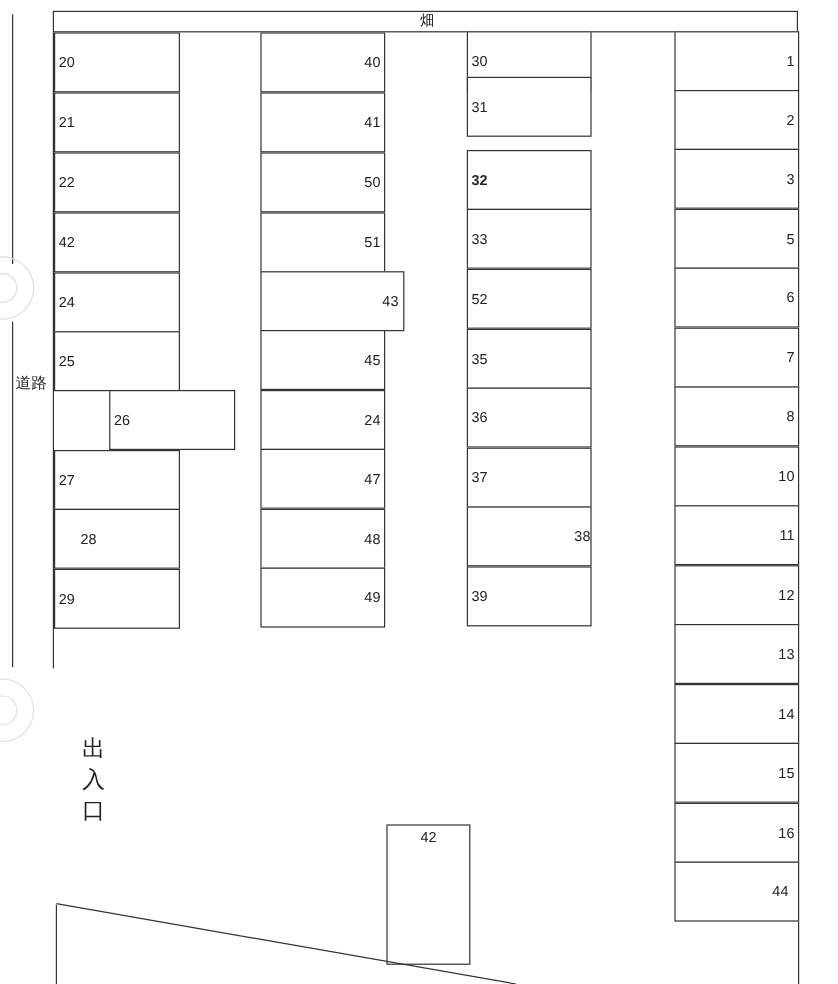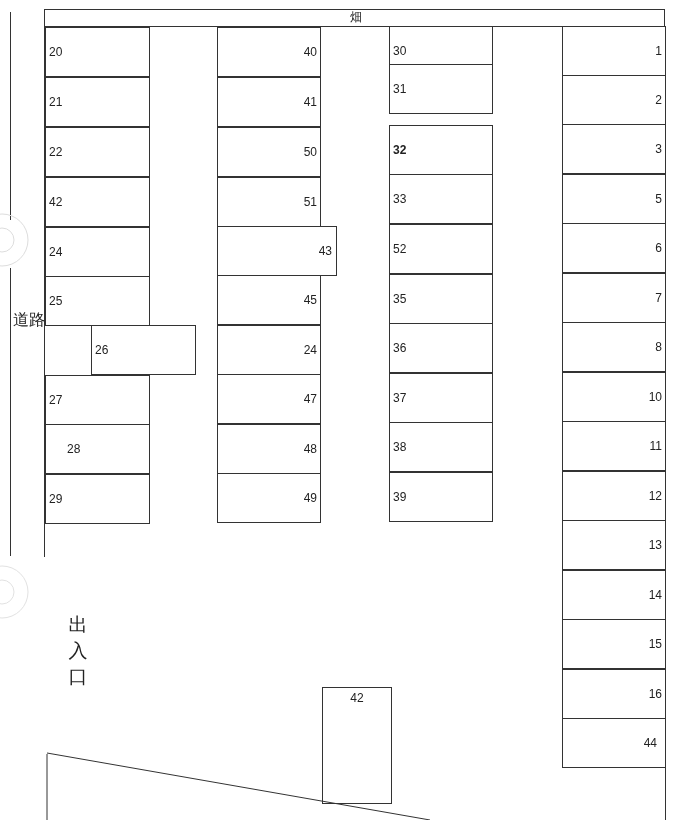--- a/index.html
+++ b/index.html
@@ -8,21 +8,21 @@
     .line { position: absolute; background: #333; }
     .field { position: absolute; left: 44px; top: 9px; width: 621px; height: 18px;
              border: 1px solid #333; box-sizing: border-box; }
     .field-label { position: absolute; left: 305px; top: -1px; font-size: 12px; color: #222;
                    font-family: "DejaVu Sans", sans-serif; }
     .col { position: absolute; box-sizing: border-box; }
     .stall { position: absolute; box-sizing: border-box; border: 1px solid #333; background: #fff;
              font-size: 12px; display: flex; align-items: center; }
     .stall.left-num { justify-content: flex-start; padding-left: 3px; }
     .stall.right-num { justify-content: flex-end; padding-right: 3px; }
-    .road-label { position: absolute; left: 13px; top: 310px; font-size: 16px;
+    .road-label { position: absolute; left: 13px; top: 310px; font-size: 13px;
                   font-family: "DejaVu Sans", sans-serif; }
     .entrance-label { position: absolute; left: 66px; top: 611px; width: 24px;
                       font-size: 19px; line-height: 26px; text-align: center;
                       font-family: "DejaVu Sans", sans-serif; }
     .stall42 { position: absolute; left: 322px; top: 687px; width: 70px; height: 117px;
                border: 1px solid #333; box-sizing: border-box; font-size: 12px;
                text-align: center; padding-top: 3px; background: #fff; }
     svg.overlay { position: absolute; left: 0; top: 0; }
   </style>
 </head>
@@ -123,21 +123,21 @@
     </div>
   <div class="stall left-num" style="left:389px; top:274px; width:104px; height:50px;">
       <span>35</span>
     </div>
   <div class="stall left-num" style="left:389px; top:323px; width:104px; height:50px;">
       <span>36</span>
     </div>
   <div class="stall left-num" style="left:389px; top:373px; width:104px; height:50px;">
       <span>37</span>
     </div>
-  <div class="stall left-num" style="left:389px; top:422px; width:104px; height:50px;">
+  <div class="stall left-num" style="left:389px; top:422px; width:104px; height:50px;justify-content:flex-end;">
       <span>38</span>
     </div>
   <div class="stall left-num" style="left:389px; top:472px; width:104px; height:50px;">
       <span>39</span>
     </div>
 </div>
 
 <div class="col" id="colD">
   <div class="stall right-num" style="left:562px; top:26px;  width:104px; height:50px;">
       <span>1</span>

